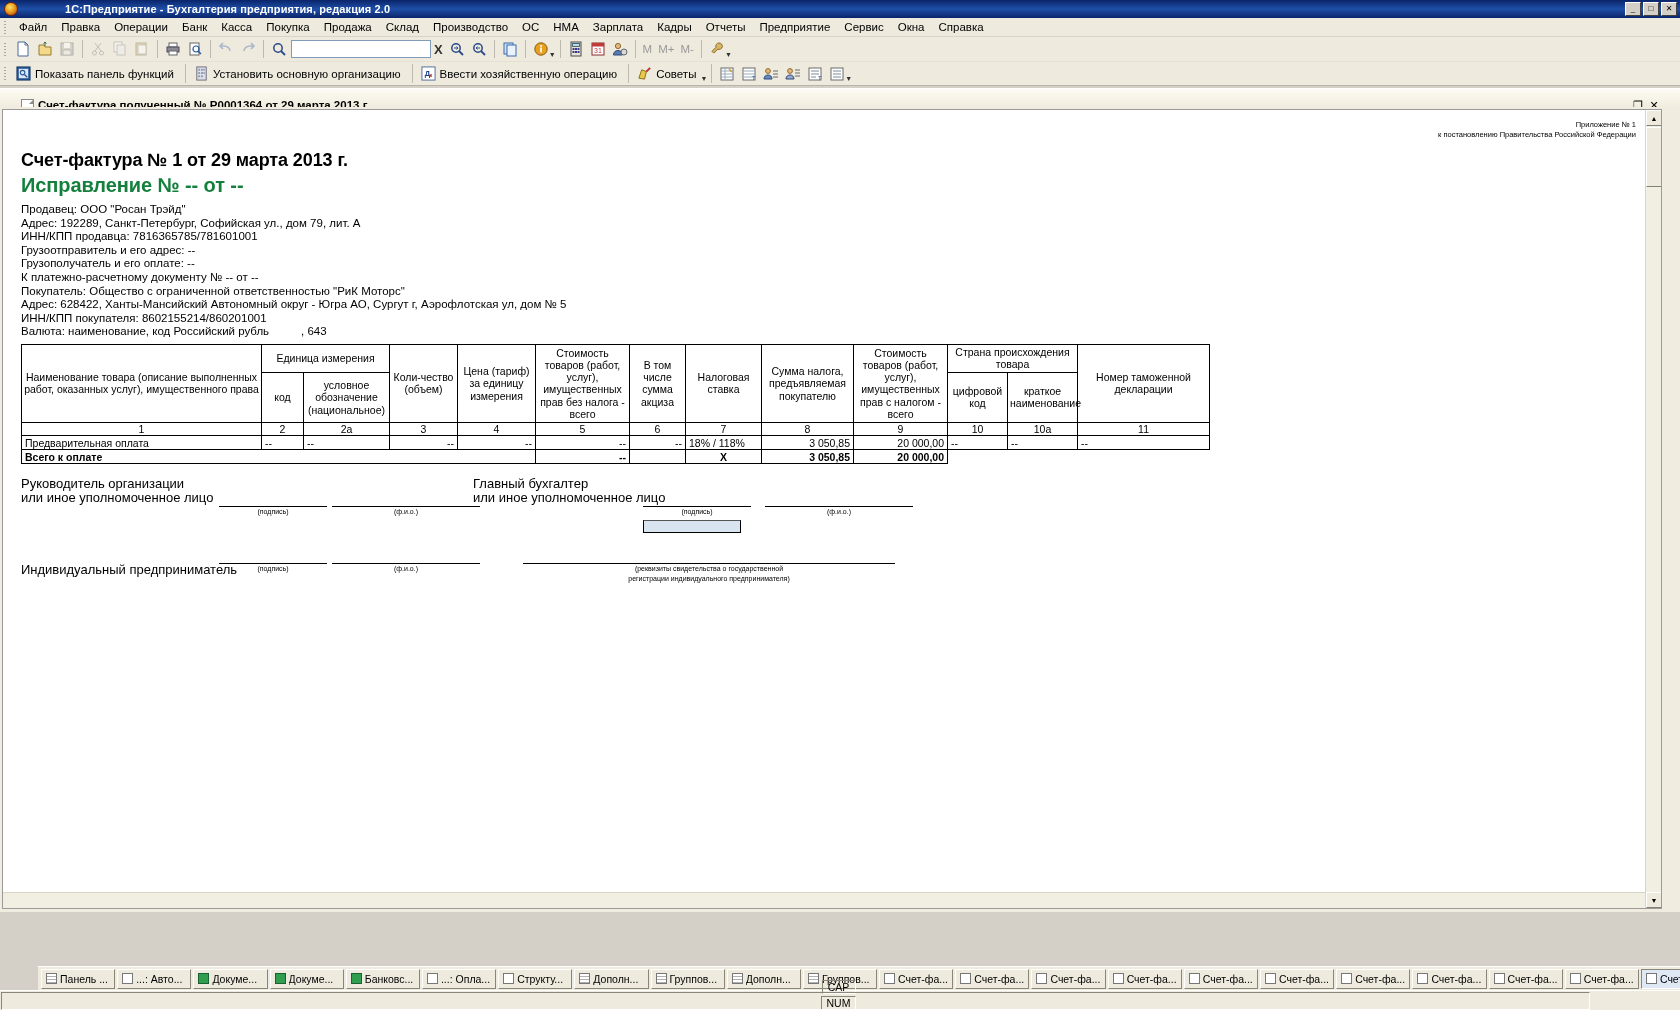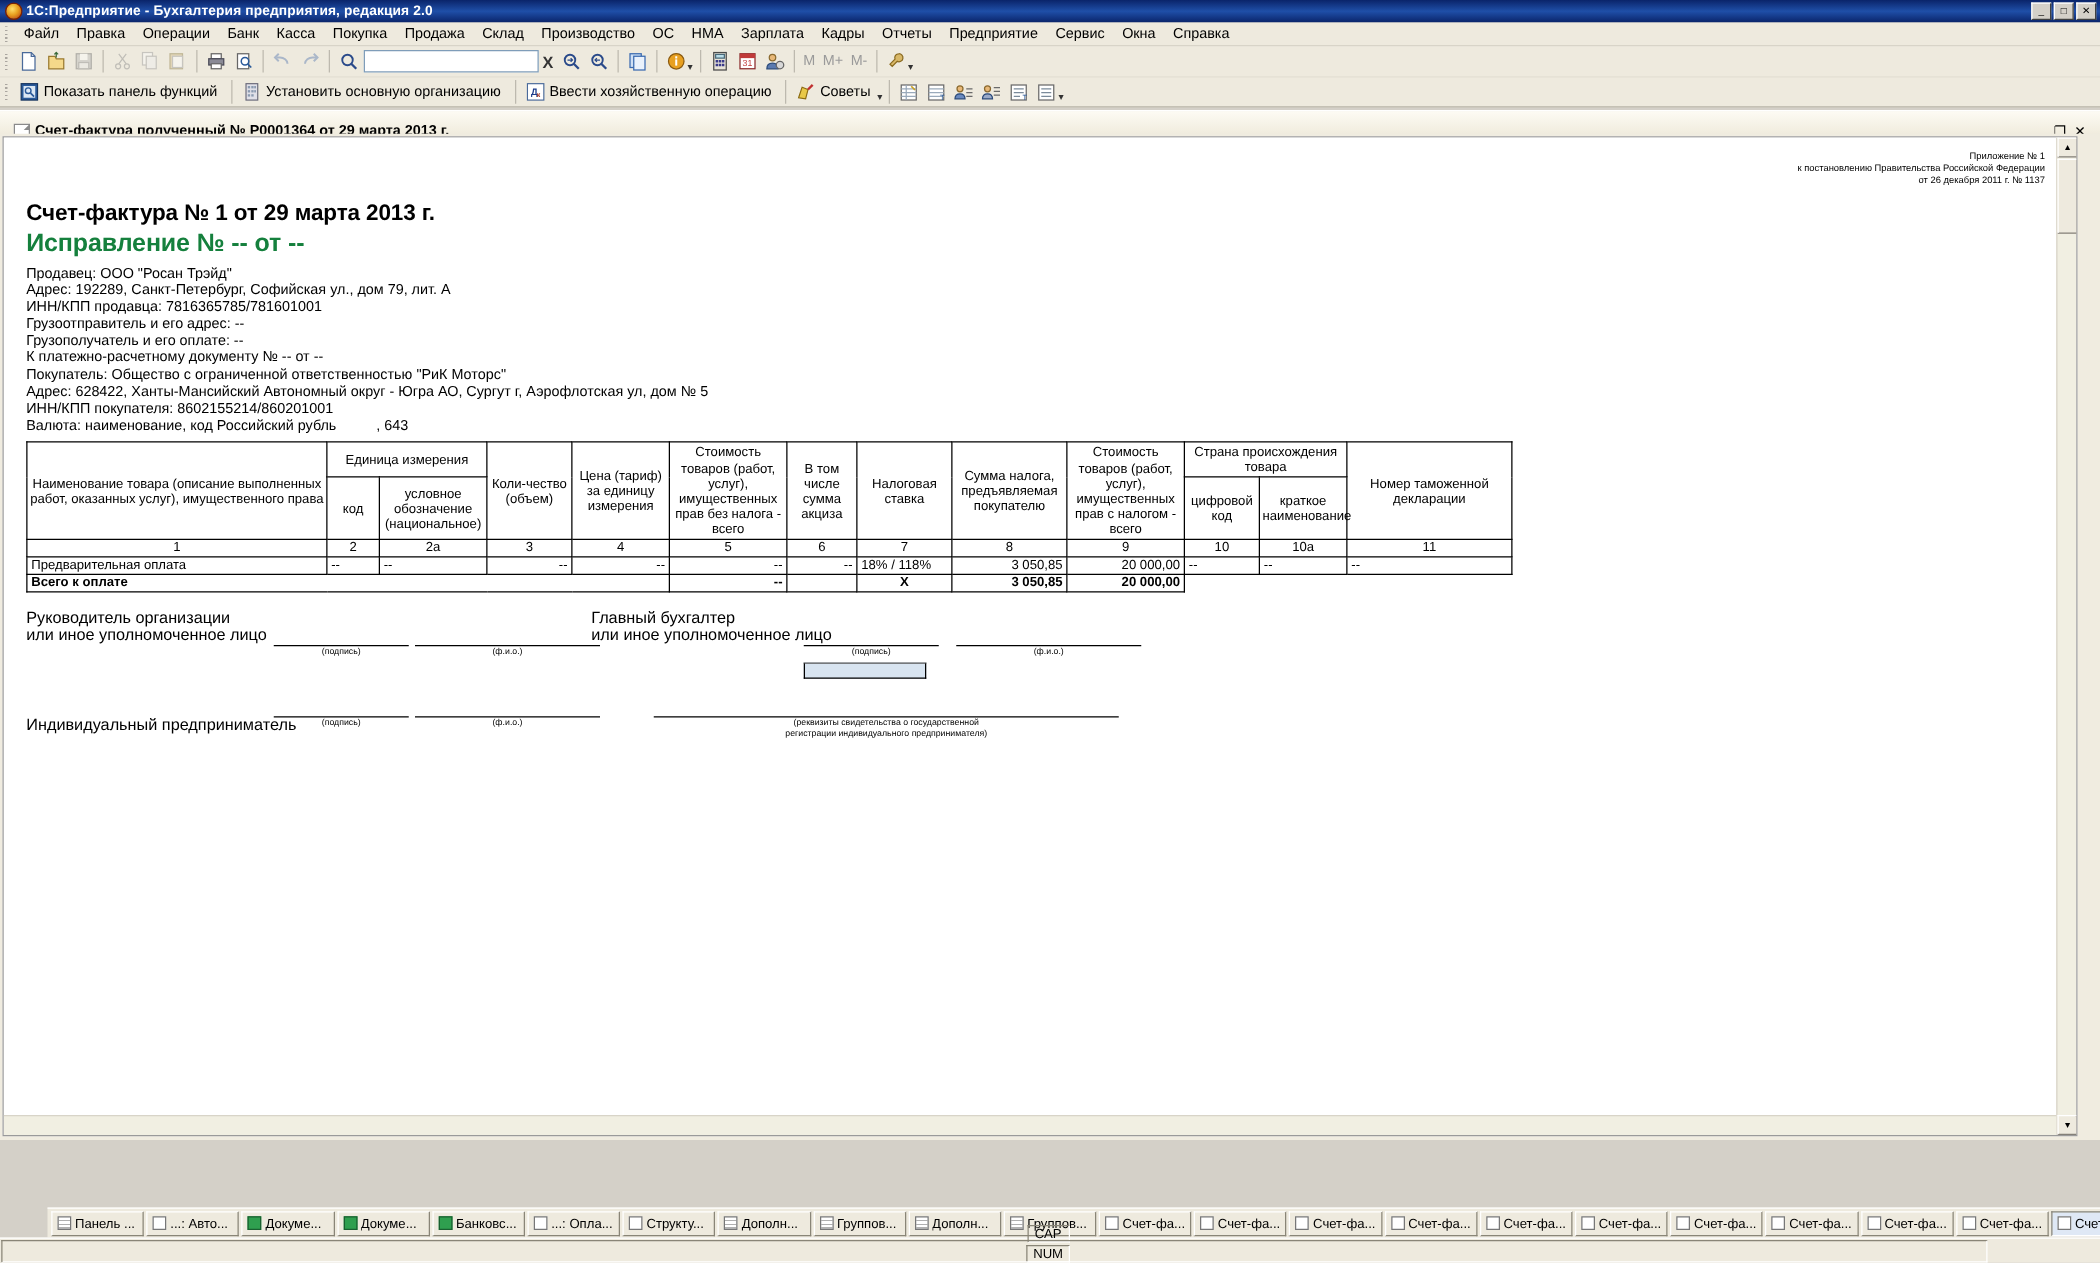--- a/index.html
+++ b/index.html
@@ -11,20 +11,21 @@
     background: #d4d0c8;
   }
 
   
   .app-titlebar {
     height: 18px;
     background: linear-gradient(to bottom, #0a246a 0%, #1f4fa8 50%, #0a246a 100%);
     display: flex; align-items: center;
     padding: 0 2px;
     color: #fff;
+    gap: 44px;
   }
   .app-icon {
     width: 14px; height: 14px; margin: 0 3px 0 2px;
     background: radial-gradient(circle at 40% 35%, #ffdf6b 0%, #e8a020 45%, #b03010 100%);
     border-radius: 50%;
     border: 1px solid #7a2000;
     flex: none;
   }
   .app-title {
     font-size: 11px; font-weight: bold; letter-spacing: 0.1px;
@@ -97,21 +98,21 @@
   .doc-window {
     position: absolute; left: 0; top: 88px;
     width: 1680px; height: 824px;
     background: #f0ece0;
   }
   .doc-titlebar {
     height: 34px;
     background: linear-gradient(to bottom, #fdfbf4 0%, #f3efe2 45%, #e6e1d2 100%);
     border-top: 1px solid #ffffff;
     border-bottom: 1px solid #b5b1a4;
-    display: flex; align-items: center; padding: 0 8px;
+    display: flex; align-items: center; padding: 0 18px;
   }
   .doc-icon {
     width: 13px; height: 13px; margin: 0 4px 0 3px; flex:none;
     background: #fff; border: 1px solid #8a8a8a;
     position: relative;
   }
   .doc-icon:after {
     content:''; position:absolute; right:-1px; top:-1px;
     border-width: 0 0 5px 5px; border-style: solid;
     border-color: transparent transparent #8a8a8a transparent;
@@ -569,21 +570,20 @@
   </div>
 
   <div class="doc-body">
     <div class="paper-area">
 
       <div class="paper">
 
         <div class="doc-legal">
           <div>Приложение № 1</div>
           <div>к постановлению Правительства Российской Федерации</div>
-          <div>от 26 декабря 2011 г. № 1137</div>
         </div>
 
         <div class="doc-h1">Счет-фактура № 1 от 29 марта 2013 г.</div>
         <div class="doc-h2">Исправление № -- от --</div>
 
         <div>
           <div class="doc-line">Продавец: ООО "Росан Трэйд"</div>
           <div class="doc-line">Адрес: 192289, Санкт-Петербург, Софийская ул., дом 79, лит. А</div>
           <div class="doc-line">ИНН/КПП продавца: 7816365785/781601001</div>
           <div class="doc-line">Грузоотправитель и его адрес: --</div>

